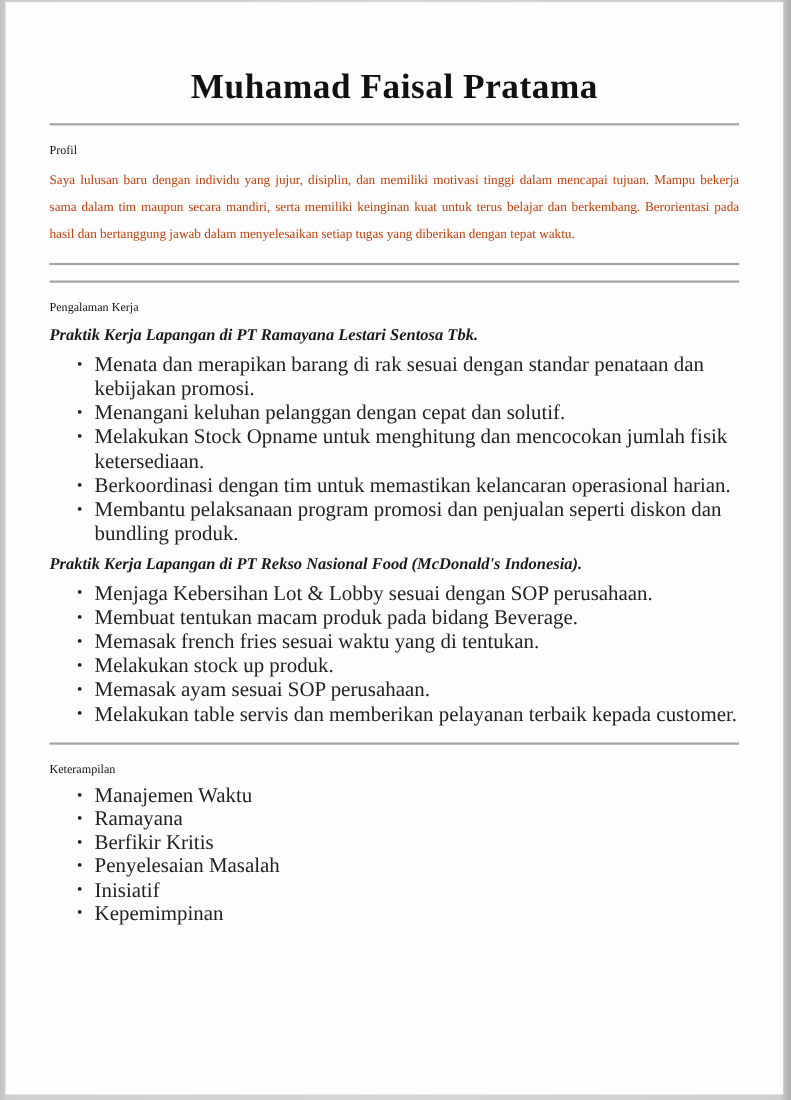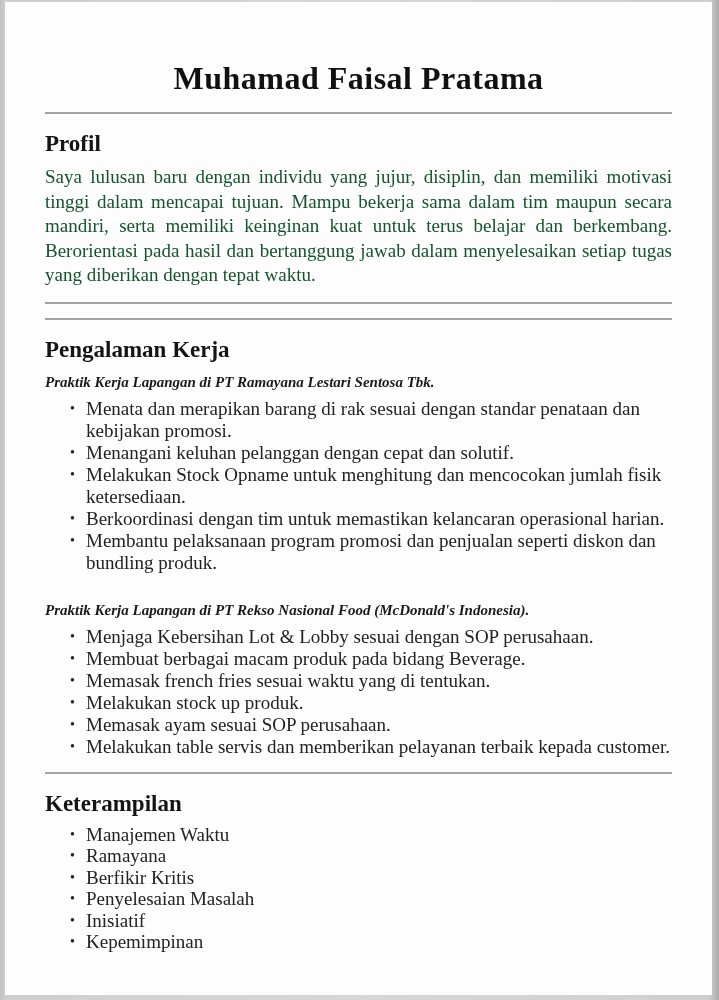--- a/index.html
+++ b/index.html
@@ -40,30 +40,30 @@
     color: #222;
   }
   hr.rule {
     border: none;
     height: 2px;
     background: #a3a3a3;
     margin-top: 14px;
   }
   h2.section-heading {
     margin-top: 17px;
-    font-size: 23px;
-    font-weight: 700;
+    font-size: 11px;
+    font-weight: 400;
     color: #141414;
   }
   p.profile-body {
     margin-top: 8px;
-    font-size: 19px;
+    font-size: 12px;
     line-height: 24.5px;
     text-align: justify;
-    color: #14532d;
+    color: #c2410c;
   }
   p.education-body {
     margin-top: 7px;
     font-size: 15px;
     line-height: 21px;
     color: #222;
   }
   h3.job-title {
     margin-top: 11px;
     font-size: 15px;
@@ -119,24 +119,24 @@
 
       <h3 class="job-title">Praktik Kerja Lapangan di PT Ramayana Lestari Sentosa Tbk.</h3>
       <ul class="bullet-list">
         <li>Menata dan merapikan barang di rak sesuai dengan standar penataan dan kebijakan promosi.</li>
         <li>Menangani keluhan pelanggan dengan cepat dan solutif.</li>
         <li>Melakukan Stock Opname untuk menghitung dan mencocokan jumlah fisik ketersediaan.</li>
         <li>Berkoordinasi dengan tim untuk memastikan kelancaran operasional harian.</li>
         <li>Membantu pelaksanaan program promosi dan penjualan seperti diskon dan bundling produk.</li>
       </ul>
 
-      <h3 class="job-title" style="margin-top:28px">Praktik Kerja Lapangan di PT Rekso Nasional Food (McDonald's Indonesia).</h3>
+      <h3 class="job-title" style="margin-top:8px">Praktik Kerja Lapangan di PT Rekso Nasional Food (McDonald's Indonesia).</h3>
       <ul class="bullet-list">
         <li>Menjaga Kebersihan Lot &amp; Lobby sesuai dengan SOP perusahaan.</li>
-        <li>Membuat berbagai macam produk pada bidang Beverage.</li>
+        <li>Membuat tentukan macam produk pada bidang Beverage.</li>
         <li>Memasak french fries sesuai waktu yang di tentukan.</li>
         <li>Melakukan stock up produk.</li>
         <li>Memasak ayam sesuai SOP perusahaan.</li>
         <li>Melakukan table servis dan memberikan pelayanan terbaik kepada customer.</li>
       </ul>
     </section>
 
     <hr class="rule divider-tight">
 
     <section>

